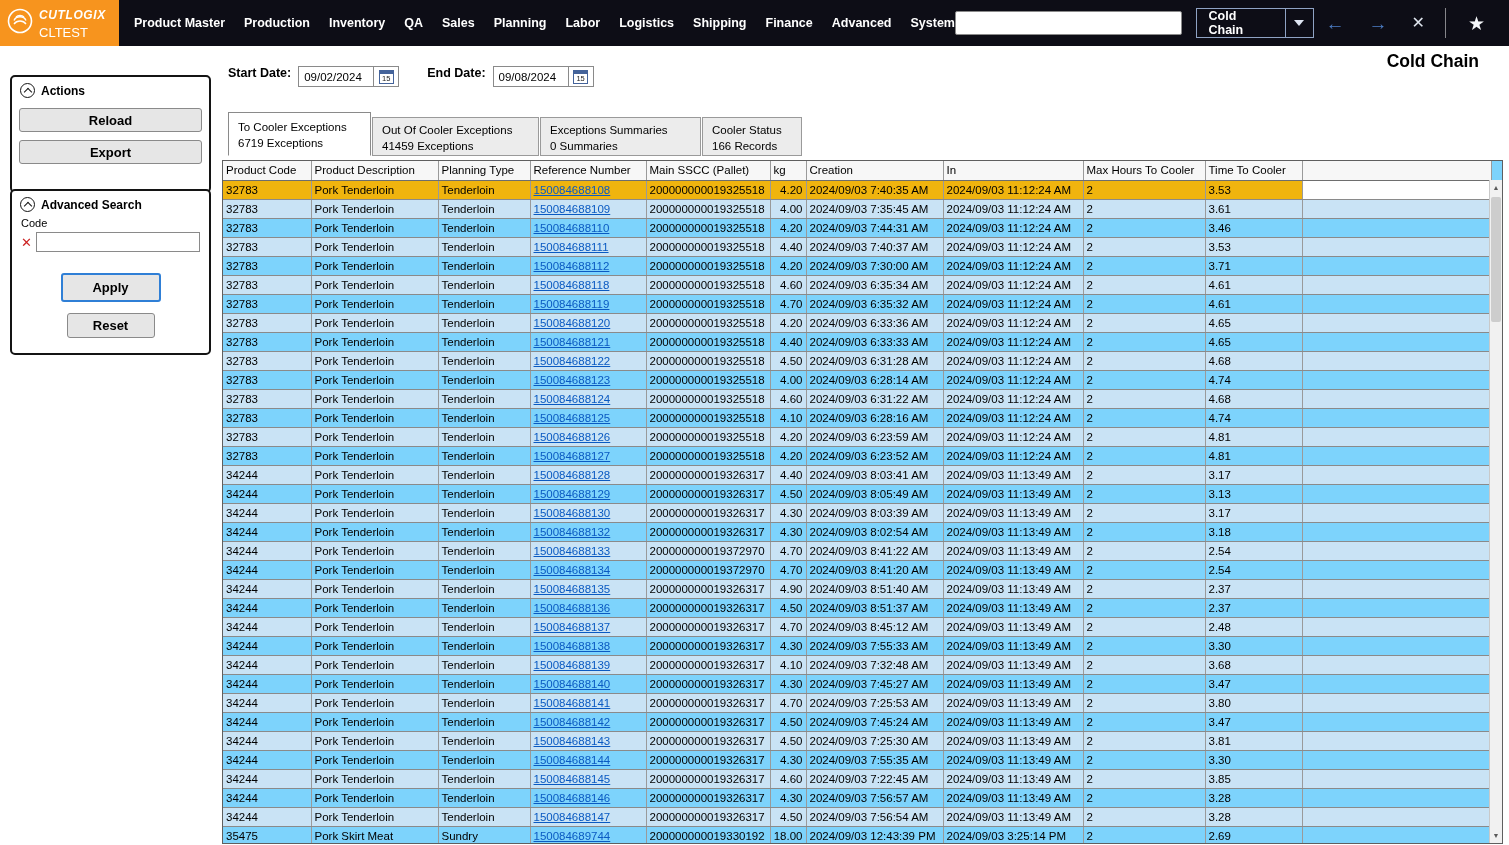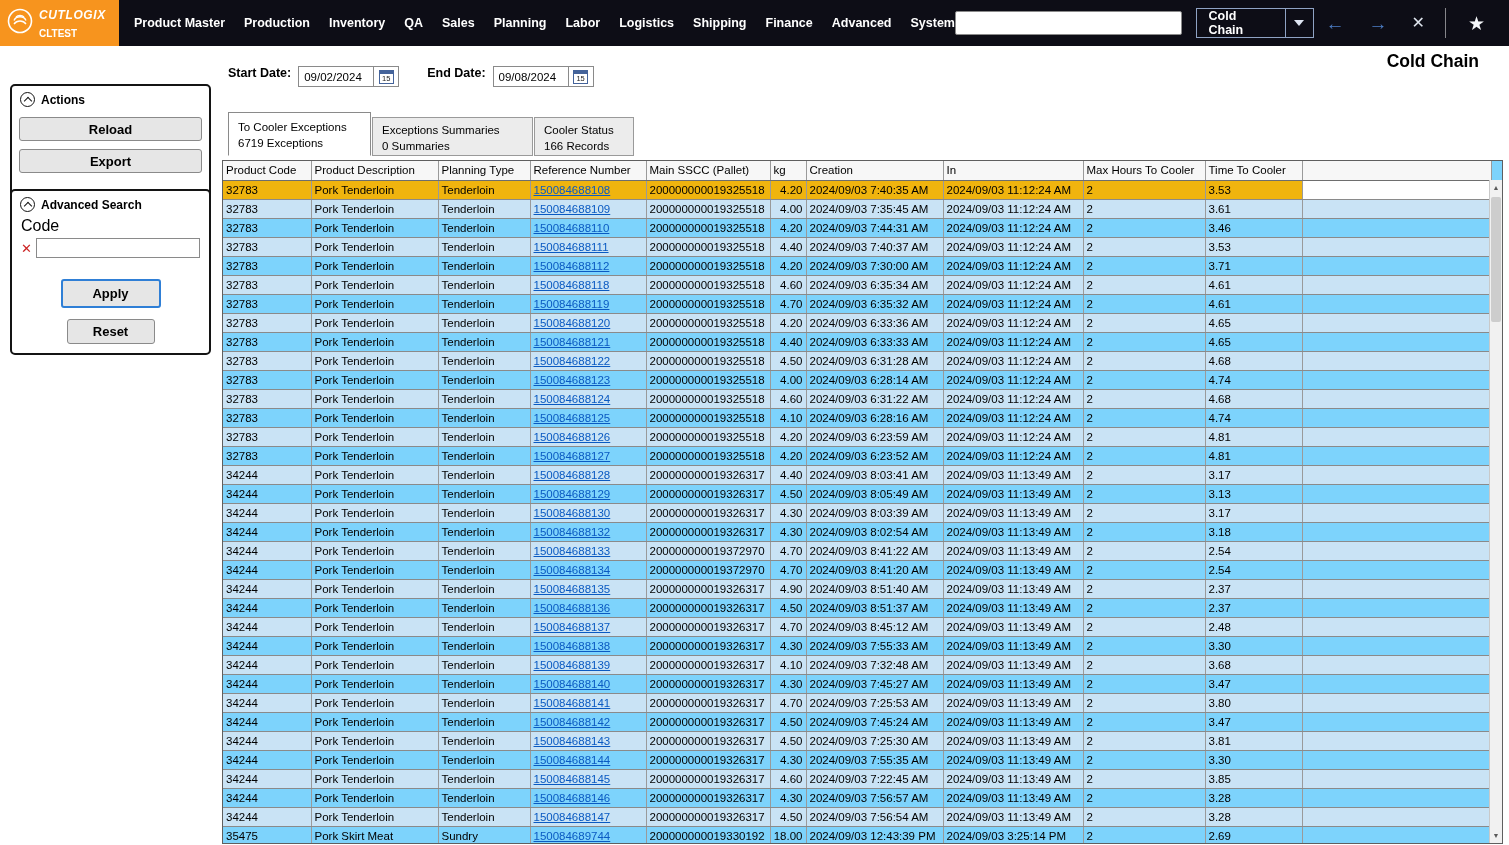--- a/index.html
+++ b/index.html
@@ -5,47 +5,47 @@
   *{box-sizing:border-box;margin:0;padding:0}
   html,body{width:1509px;height:845px;overflow:hidden}
   body{font-family:"Liberation Sans","DejaVu Sans",sans-serif;background:#fff;color:#000}
   .page{position:relative;width:1509px;height:845px;background:#fff;overflow:hidden}
 
   
   .topbar{position:absolute;left:0;top:0;width:1509px;height:46px;background:#0d0d16;display:flex;align-items:center}
   .brand{width:119px;height:46px;background:#f7941e;display:flex;align-items:center;gap:5px;padding-left:6px;flex:none}
   .brand-text{color:#fff;text-align:left;line-height:1.1}
   .brand-name{font-size:12px;font-weight:800;letter-spacing:.6px;font-style:italic}
-  .brand-env{font-size:10px;font-weight:700}
+  .brand-env{font-size:13px;font-weight:400}
   .menu{display:flex;gap:19px;margin-left:15px;color:#fff;font-size:12.5px;font-weight:700;white-space:nowrap}
   .menu-item{cursor:pointer}
   .nav-right{margin-left:auto;display:flex;align-items:center;height:100%;padding-right:10px}
   .search-input{width:230px;height:24px;border:1px solid #8a8a8a;border-radius:2px;background:#fff;font-size:12px;padding:0 6px;font-family:inherit}
   .module-select{margin-left:14px;height:30px;border:1px solid #8fa3c4;display:flex;align-items:center;color:#fff;font-size:12.5px;font-weight:700;cursor:pointer}
   .module-label{padding:0 12px}
   .module-arrow{width:28px;height:100%;border-left:1px solid #8fa3c4;display:flex;align-items:center;justify-content:center}
   .tri-down{width:0;height:0;border-left:5px solid transparent;border-right:5px solid transparent;border-top:6px solid #dfe6f2}
   .nav-icon{font-size:19px;color:#4d7fc9;margin:0 12px;cursor:pointer;font-weight:700;line-height:1}
   .nav-close{color:#dfe5ee;font-size:16px}
   .nav-sep{width:1px;height:30px;background:rgba(255,255,255,.5);margin:0 8px}
   .nav-star{color:#f5f7fa;font-size:19px;margin:0 14px;cursor:pointer}
 
   .page-title{position:absolute;top:51px;right:30px;font-size:17.5px;font-weight:800}
 
   
   .panel{position:absolute;left:10px;width:201px;background:#fff;border:2px solid #141414;border-radius:5px}
-  .panel-actions{top:84px;height:118px}
+  .panel-actions{top:75px;height:118px}
   .panel-search{top:189px;height:166px}
   .panel-head{display:flex;align-items:center;gap:6px;padding:6px 8px 2px}
   .collapse-circle{width:15px;height:15px;border:1.6px solid #141414;border-radius:50%;display:flex;align-items:center;justify-content:center;cursor:pointer;flex:none}
   .chev-up{width:6px;height:6px;border-left:1.8px solid #141414;border-top:1.8px solid #141414;transform:rotate(45deg);margin-top:3px}
   .panel-title{font-size:12px;font-weight:700}
   .btn{display:block;background:#e6e6e6;border:1px solid #8a8a8a;border-radius:3px;font-size:13px;font-weight:700;font-family:inherit;cursor:pointer;color:#000}
   .btn-wide{width:183px;height:24px;margin:8px auto 0}
-  .code-label{font-size:16px;margin:3px 10px 3px 9px}
+  .code-label{font-size:11px;margin:3px 10px 3px 9px}
   .code-row{display:flex;align-items:center;gap:4px;padding:0 9px}
   .clear-x{color:#cc2222;font-size:13px;font-weight:700;cursor:pointer;line-height:1}
   .code-input{flex:1;height:20px;border:1px solid #8a8a8a;font-size:11px;padding:0 4px;font-family:inherit}
   .btn-apply{width:100px;height:29px;margin:21px auto 0;border:2px solid #2f7fd6}
   .btn-reset{width:88px;height:25px;margin:11px auto 0}
 
   
   .filters{position:absolute;left:228px;top:66px;display:flex;font-size:12.5px}
   .filter-label{font-weight:700;margin-right:7px}
   .date-box{display:flex;border:1px solid #8a8a8a;background:#fff;height:21px;margin-right:28px}
@@ -176,20 +176,24 @@
             <span>15</span>
           </span>
         </button>
     </span>
   </div>
 
   <div class="tabs">
     <div class="tab active t1">
       <span class="tab-line">To Cooler Exceptions</span>
       <span class="tab-line">6719 Exceptions</span>
+    </div>
+    <div class="tab t2">
+      <span class="tab-line">Out Of Cooler Exceptions</span>
+      <span class="tab-line">41459 Exceptions</span>
     </div>
     <div class="tab t3">
       <span class="tab-line">Exceptions Summaries</span>
       <span class="tab-line">0 Summaries</span>
     </div>
     <div class="tab t4">
       <span class="tab-line">Cooler Status</span>
       <span class="tab-line">166 Records</span>
     </div>
   </div>

